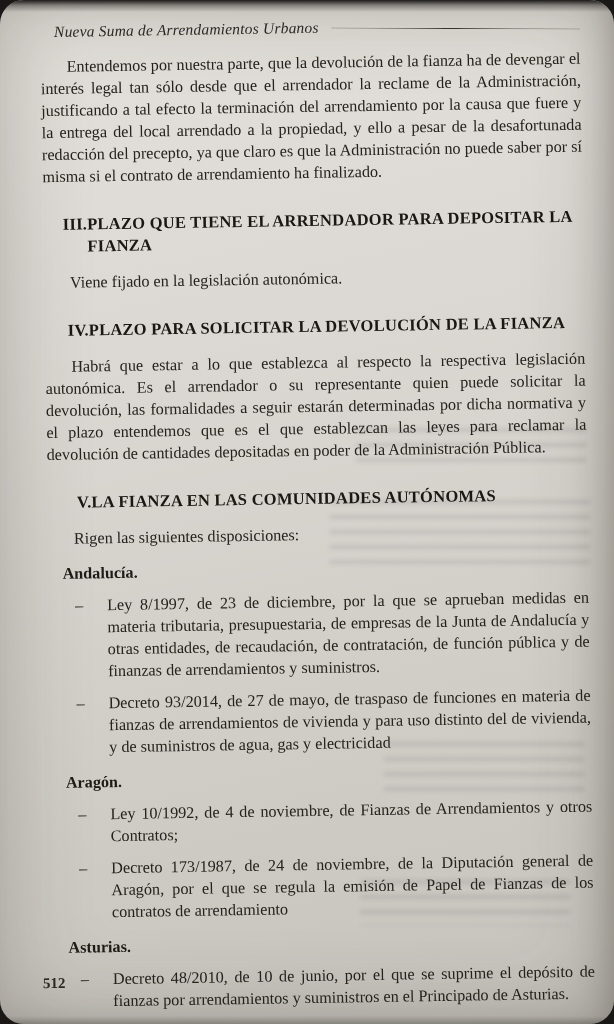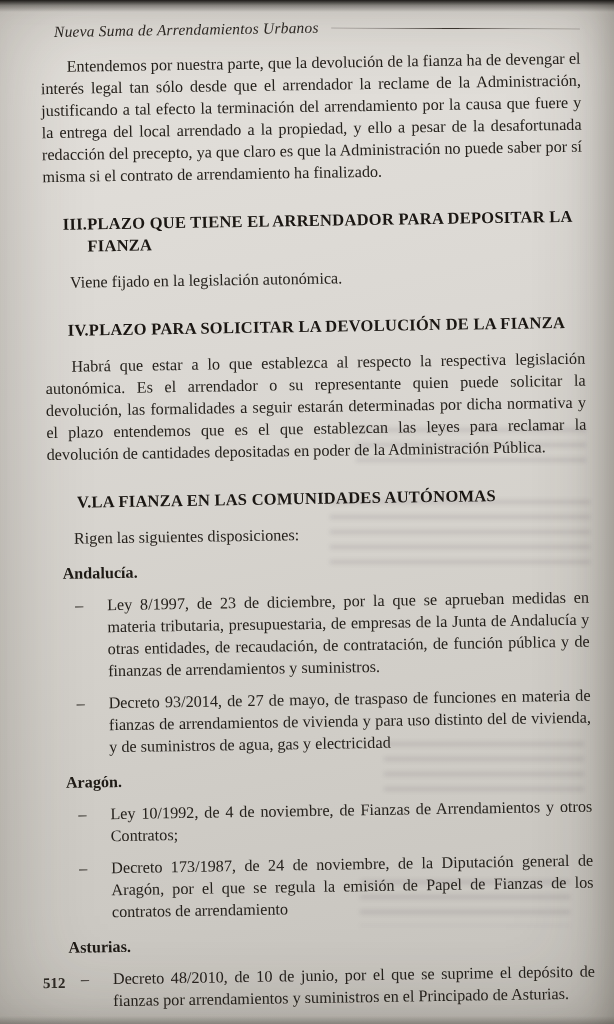--- a/index.html
+++ b/index.html
@@ -10,20 +10,21 @@
     overflow: hidden;
     background: #1a1816;
   }
   .photo {
     position: relative;
     width: 614px;
     height: 1024px;
     overflow: hidden;
     background: linear-gradient(168deg, #e4e1dc 0%, #dbd8d3 35%, #d3d0ca 60%, #c6c3bd 100%);
     font-family: "Liberation Serif", "DejaVu Serif", serif;
+    border-radius: 24px;
   }
   .vignette {
     position: absolute;
     inset: 0;
     box-shadow: inset 0 0 90px rgba(45, 38, 30, 0.28), inset -18px 0 40px -20px rgba(40, 33, 26, 0.35);
     pointer-events: none;
     z-index: 5;
   }
   .edge-top {
     position: absolute;

